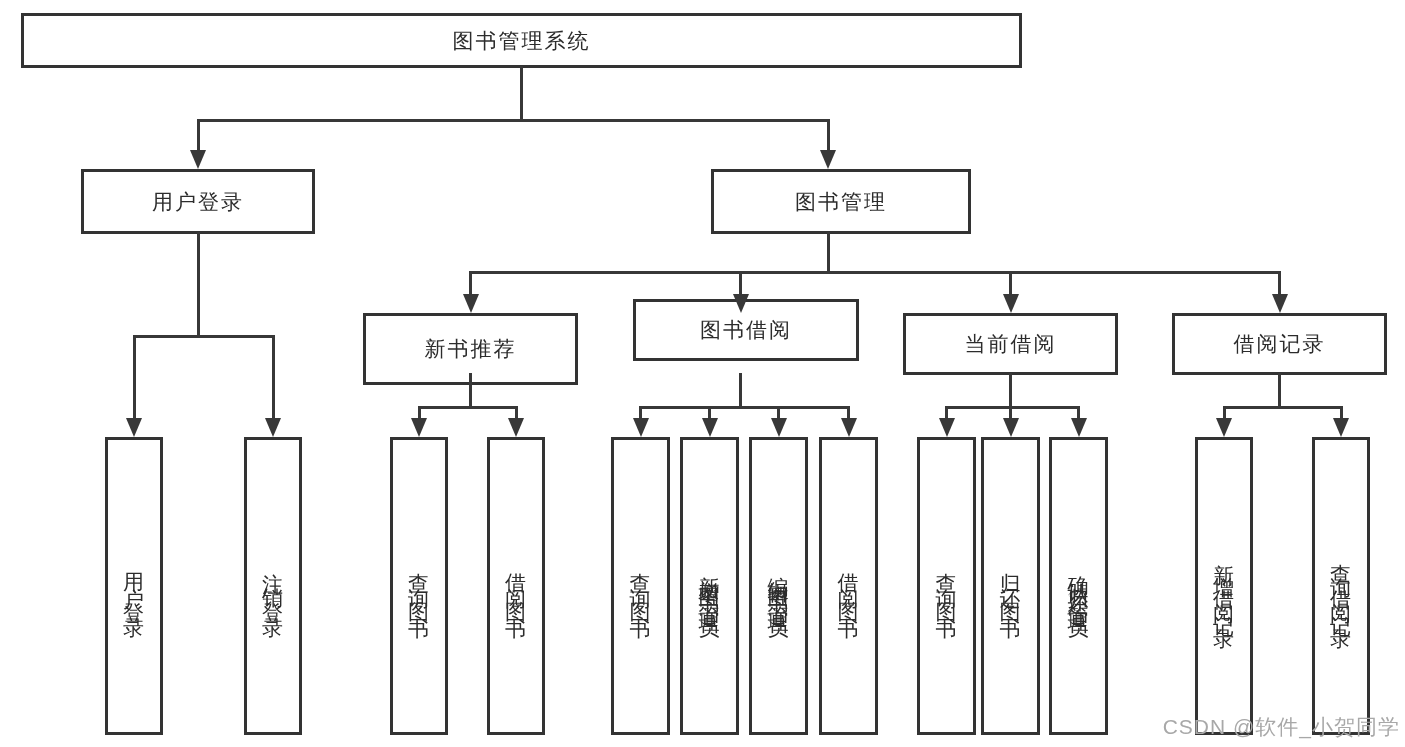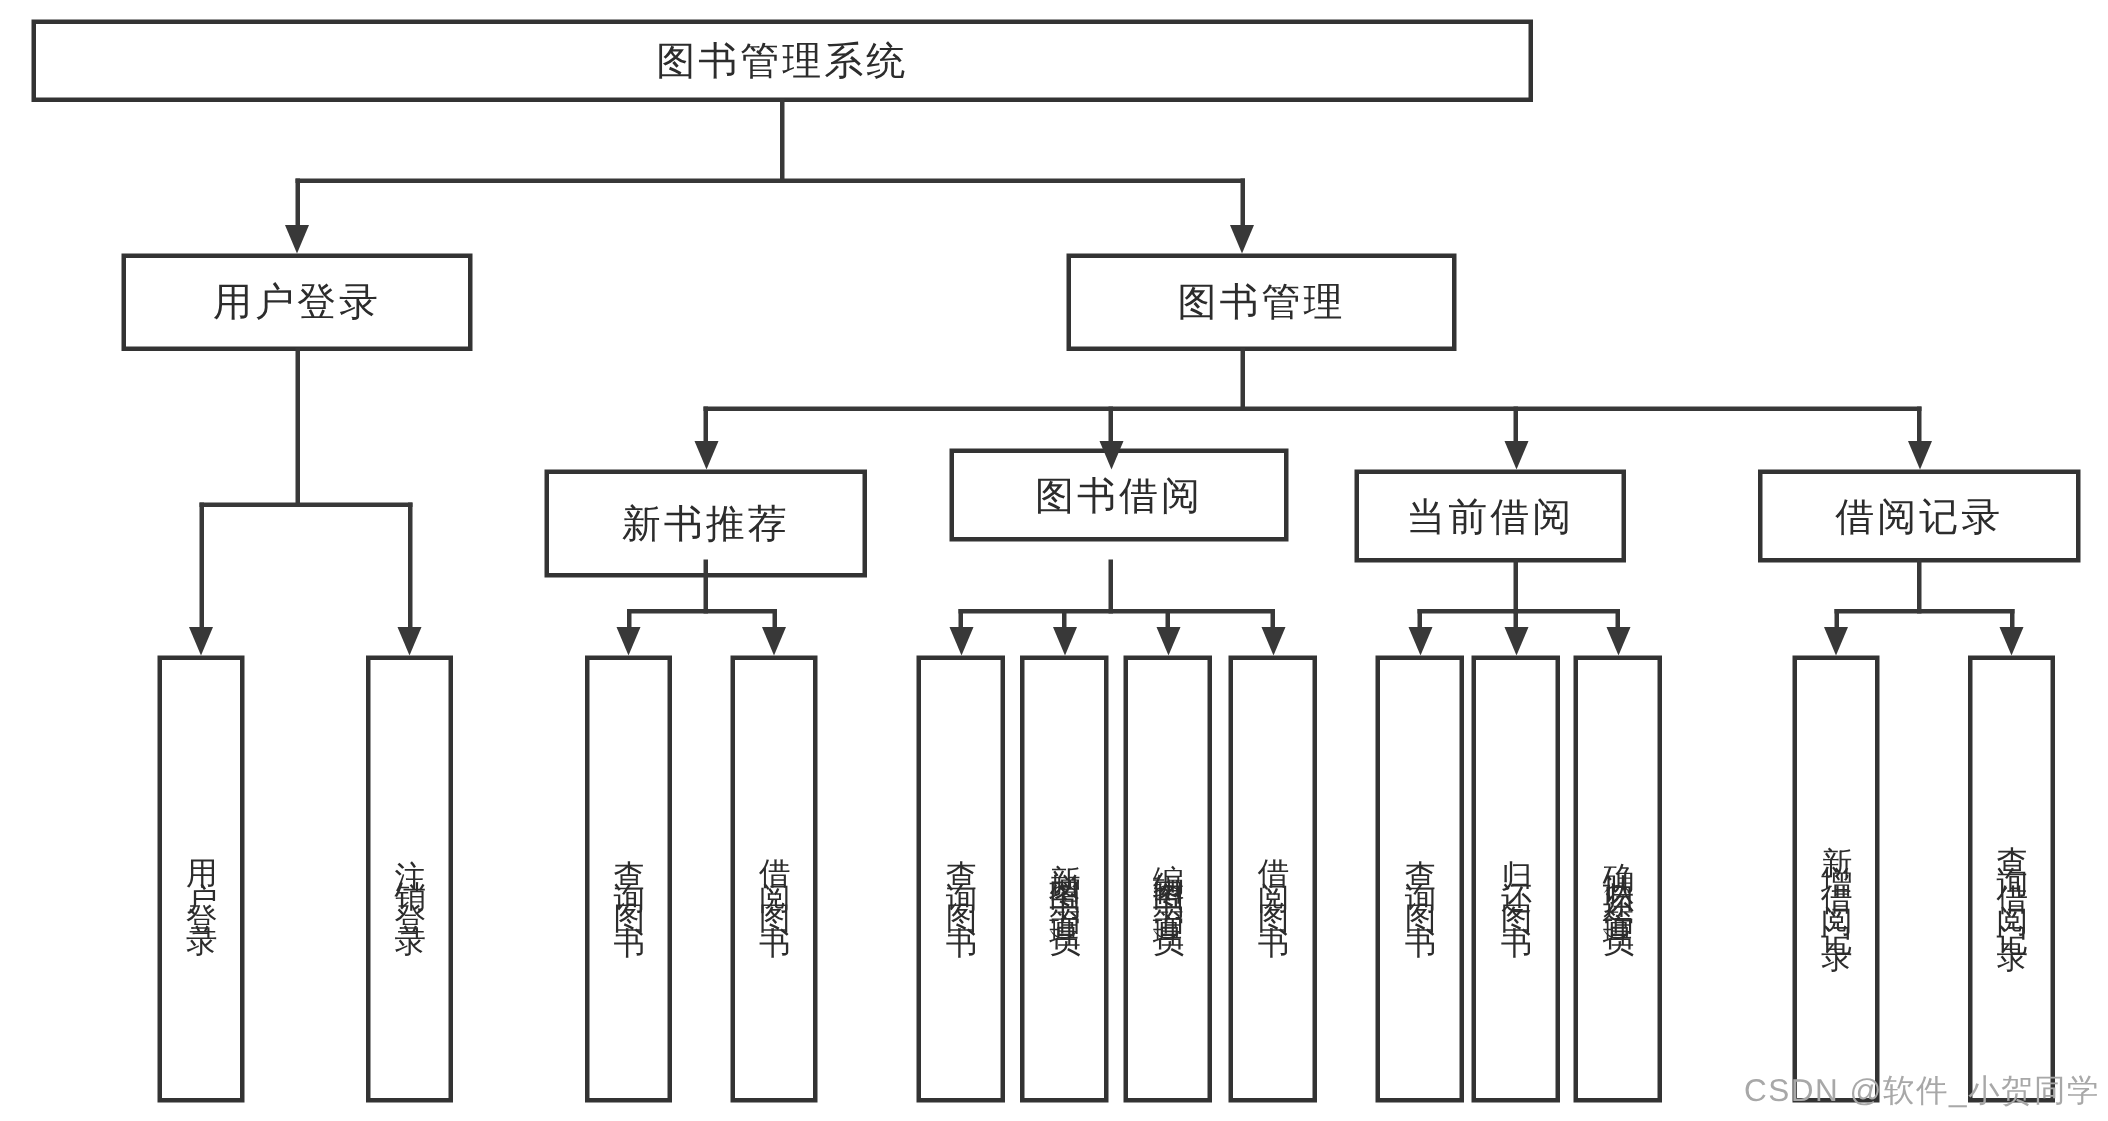--- a/index.html
+++ b/index.html
@@ -15,21 +15,21 @@
     position: absolute;
     background: #ffffff;
     border: 3px solid #333333;
     box-sizing: border-box;
     display: flex;
     align-items: center;
     justify-content: center;
     color: #2c2c2c;
   }
   .hlabel {
-    font-size: 26px;
+    font-size: 21px;
     letter-spacing: 2px;
     white-space: nowrap;
   }
   .vlabel {
     display: block;
     writing-mode: vertical-rl;
     text-orientation: mixed;
     font-size: 21px;
     line-height: 1;
     white-space: nowrap;
@@ -75,21 +75,21 @@
   <div class="box" style="left:711px;top:169px;width:260px;height:65px">
     <span class="hlabel">图书管理</span>
   </div>
 
   <div class="box" style="left:363px;top:313px;width:215px;height:72px">
     <span class="hlabel">新书推荐</span>
   </div>
   <div class="box" style="left:633px;top:299px;width:226px;height:62px">
     <span class="hlabel">图书借阅</span>
   </div>
-  <div class="box" style="left:903px;top:313px;width:181px;height:62px">
+  <div class="box" style="left:903px;top:313px;width:215px;height:62px">
     <span class="hlabel">当前借阅</span>
   </div>
   <div class="box" style="left:1172px;top:313px;width:215px;height:62px">
     <span class="hlabel">借阅记录</span>
   </div>
 
   <div class="box" style="left:105px;top:437px;width:58px;height:298px">
     <span class="vlabel v4">用户登录</span>
   </div>
   <div class="box" style="left:244px;top:437px;width:58px;height:298px">

